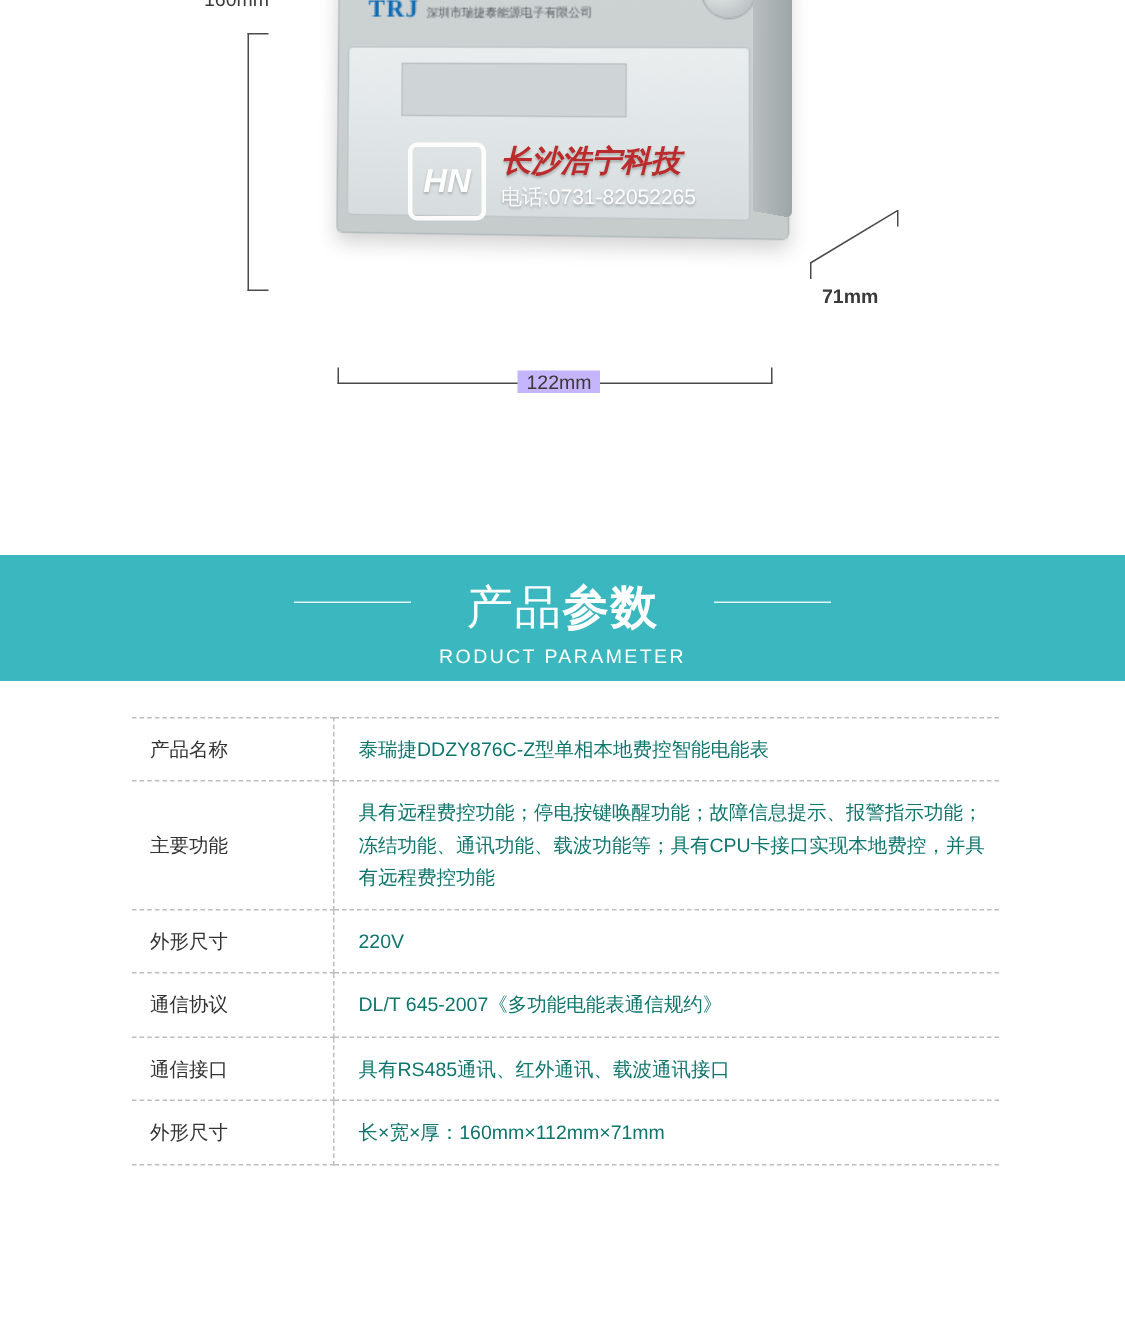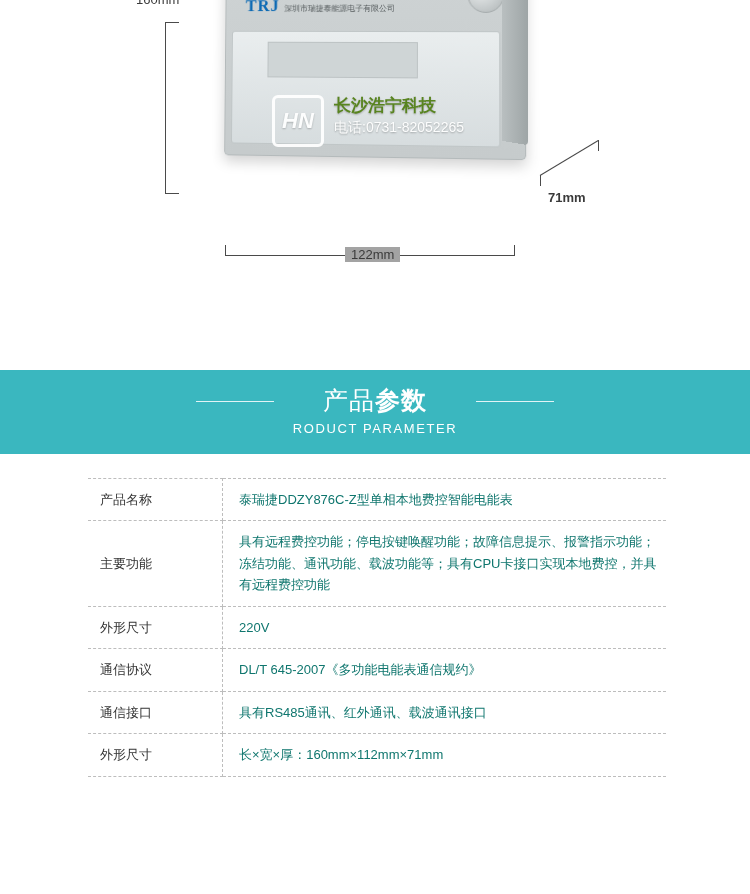--- a/index.html
+++ b/index.html
@@ -116,24 +116,25 @@
     font-weight: bold;
     font-style: italic;
     display: flex;
     align-items: center;
     justify-content: center;
     text-shadow: 0 1px 2px rgba(0,0,0,.25);
     flex: none;
   }
   .wm-text { margin-left: 10px; line-height: 1.35; }
   .wm-title {
-    font-size: 17px;
-    color: #4d7c0f;
+    font-size: 20px;
+    color: #b91c1c;
     font-weight: bold;
     text-shadow: 0 1px 2px rgba(0,0,0,.3);
+    font-style: italic;
   }
   .wm-sub {
     font-size: 14px;
     color: #ffffff;
     text-shadow: 0 1px 2px rgba(0,0,0,.3);
   }
 
   
   .dim-label {
     position: absolute;
@@ -152,21 +153,21 @@
     left: 0;
     top: 370px;
     width: 750px;
     height: 84px;
     background: #3ab7bf;
     color: #ffffff;
     text-align: center;
   }
   .sh-title {
     padding-top: 14px;
-    font-size: 25px;
+    font-size: 31px;
     font-weight: bold;
     letter-spacing: 1px;
     position: relative;
     display: inline-block;
   }
   .sh-title .light { font-weight: normal; }
   .sh-rule-l, .sh-rule-r {
     position: absolute;
     top: 31px;
     width: 78px;
@@ -236,21 +237,21 @@
   </div>
 
   <div class="dim-line" style="left:165px; top:22px; width:1px; height:172px;"></div>
   <div class="dim-line" style="left:165px; top:22px; width:14px; height:1px;"></div>
   <div class="dim-line" style="left:165px; top:193px; width:14px; height:1px;"></div>
   <div class="dim-label" style="left:136px; top:-8px;">160mm</div>
 
   <div class="dim-line" style="left:225px; top:255px; width:290px; height:1px;"></div>
   <div class="dim-line" style="left:225px; top:245px; width:1px; height:11px;"></div>
   <div class="dim-line" style="left:514px; top:245px; width:1px; height:11px;"></div>
-  <div class="dim-label" style="left:345px; top:247px; background:#a3a3a3; padding:0 6px;">122mm</div>
+  <div class="dim-label" style="left:345px; top:247px; background:#c4b5fd; padding:0 6px;">122mm</div>
 
   <div class="dim-line" style="left:540px; top:175px; width:68px; height:1px; transform:rotate(-31deg); transform-origin:left center;"></div>
   <div class="dim-line" style="left:540px; top:175px; width:1px; height:11px;"></div>
   <div class="dim-line" style="left:598px; top:140px; width:1px; height:11px;"></div>
   <div class="dim-label" style="left:548px; top:190px;font-weight:bold;">71mm</div>
 </div>
 
 <div class="section-header">
   <div class="sh-title">
     <span class="light">产品</span><span>参数</span>

